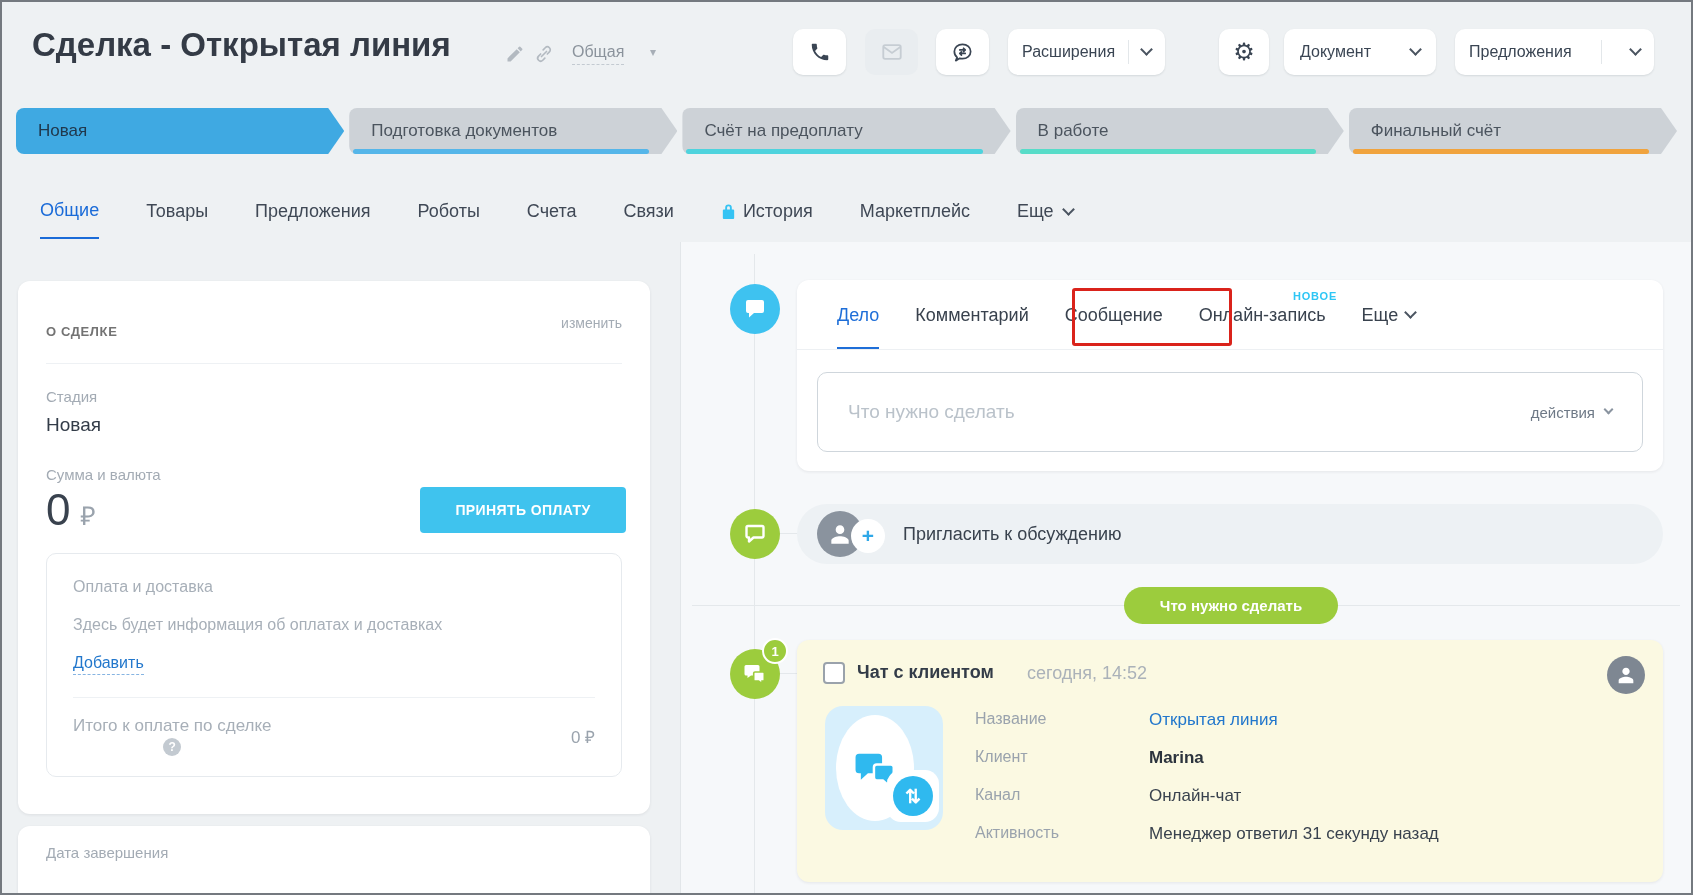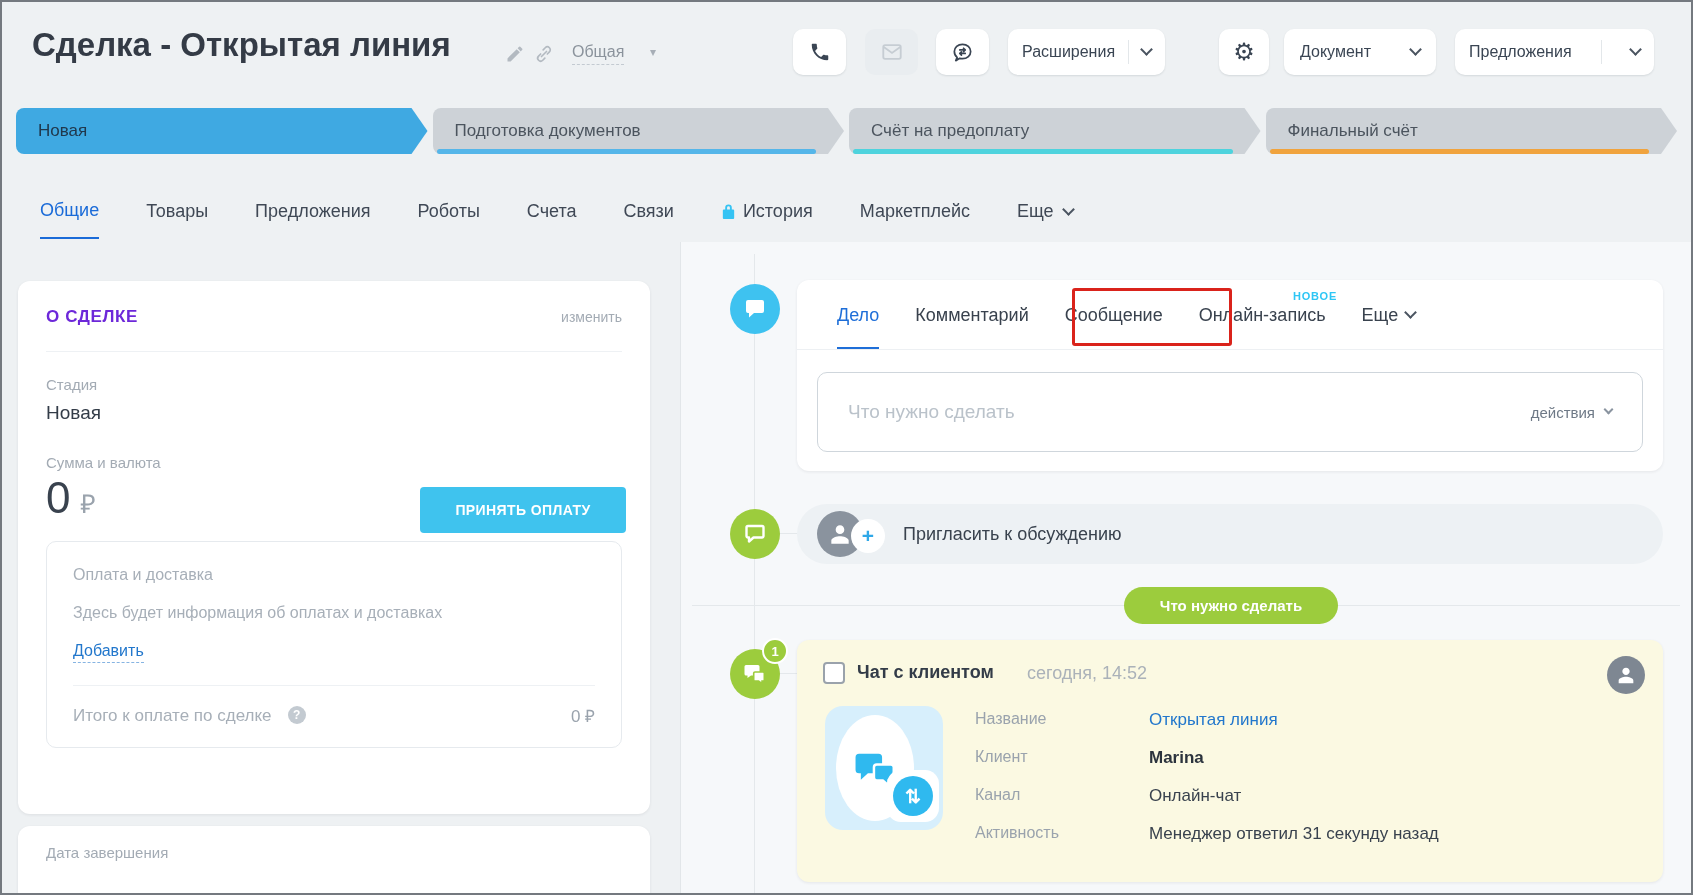--- a/index.html
+++ b/index.html
@@ -43,38 +43,38 @@
   
   .mtabs { position:absolute; left:38px; top:184px; display:flex; gap:47px; font-size:18px; color:#3f4855; }
   .mtab { padding:14px 0 16px; cursor:pointer; display:flex; align-items:center; gap:7px; }
   .mtab.active { color:#1a6bd8; border-bottom:2px solid #1a6bd8; }
   .mtab .chev { margin-left:3px; }
 
   
   .card { position:absolute; background:#fff; border-radius:12px; box-shadow:0 1px 3px rgba(50,60,70,.09); }
   .about-card { left:16px; top:279px; width:632px; height:533px; padding:26px 28px; overflow:hidden; }
   .card-head { display:flex; justify-content:space-between; align-items:center; }
-  .card-title { font-size:17px; font-weight:700; color:#6d28d9; letter-spacing:.6px; }
+  .card-title { font-size:13px; font-weight:700; color:#737373; letter-spacing:.6px;margin-top:17px; }
   .edit-link { font-size:14px; color:#a3abb4; cursor:pointer; }
   .hr { border-top:1px solid #eef1f4; margin-top:24px; }
   .f-label { font-size:15px; color:#a3abb4; }
   .f-value { font-size:19px; color:#333c48; margin-top:9px; }
   .mt24 { margin-top:24px; } .mt30 { margin-top:30px; }
   .amount-row { display:flex; align-items:baseline; margin-top:2px; }
   .amount-num { font-size:44px; color:#39424e; }
   .amount-cur { font-size:26px; color:#9aa3ad; margin-left:10px; }
   .pay-btn { position:absolute; right:24px; top:206px; width:206px; height:46px; background:#3fc3ee;
              border-radius:4px; color:#fff; font-size:14px; font-weight:700; letter-spacing:.4px;
              display:flex; align-items:center; justify-content:center; cursor:pointer; }
   .pay-box { margin-top:18px; border:1px solid #e6eaee; border-radius:10px; padding:24px 26px 20px; }
   .pay-grey { font-size:16px; color:#a7afb8; }
   .add-link { display:inline-block; margin-top:20px; font-size:16px; color:#2277cc;
               border-bottom:1px dashed #86b4e2; padding-bottom:2px; cursor:pointer; }
   .total-row { display:flex; justify-content:space-between; align-items:center; margin-top:18px; }
-  .total-left { display:flex; align-items:flex-start; gap:16px; font-size:17px; color:#a7afb8; }
+  .total-left { display:flex; align-items:center; gap:2px; font-size:17px; color:#a7afb8;flex-direction:column; }
   .qmark { width:18px; height:18px; border-radius:50%; background:#c3cad1; color:#fff; font-size:12px;
            font-weight:700; display:flex; align-items:center; justify-content:center; }
   .total-val { font-size:17px; color:#9aa3ad; }
   .date-card { left:16px; top:824px; width:632px; height:80px; padding:18px 28px; }
 
   
   .rpane { position:absolute; left:678px; top:240px; right:0; bottom:0; background:#f6f8fa;
            border-left:1px solid #e2e6e9; }
   .vline { position:absolute; left:752px; top:252px; bottom:0; width:1px; background:#e4e8eb; }
   .hconn { position:absolute; height:1px; background:#e4e8eb; width:42px; left:753px; }
@@ -200,20 +200,24 @@
       </div>
     <div class="stage">
         <span>Подготовка документов</span>
         <span class="stage-underline" style="background: rgb(85, 182, 233);"></span>
       </div>
     <div class="stage">
         <span>Счёт на предоплату</span>
         <span class="stage-underline" style="background: rgb(78, 211, 221);"></span>
       </div>
     <div class="stage">
+        <span>В работе</span>
+        <span class="stage-underline" style="background: rgb(87, 220, 200);"></span>
+      </div>
+    <div class="stage">
         <span>Финальный счёт</span>
         <span class="stage-underline" style="background: rgb(240, 163, 61);"></span>
       </div>
   </div>
 
   <div class="mtabs">
     <div class="mtab active">
         <span>Общие</span>
       </div>
     <div class="mtab">

